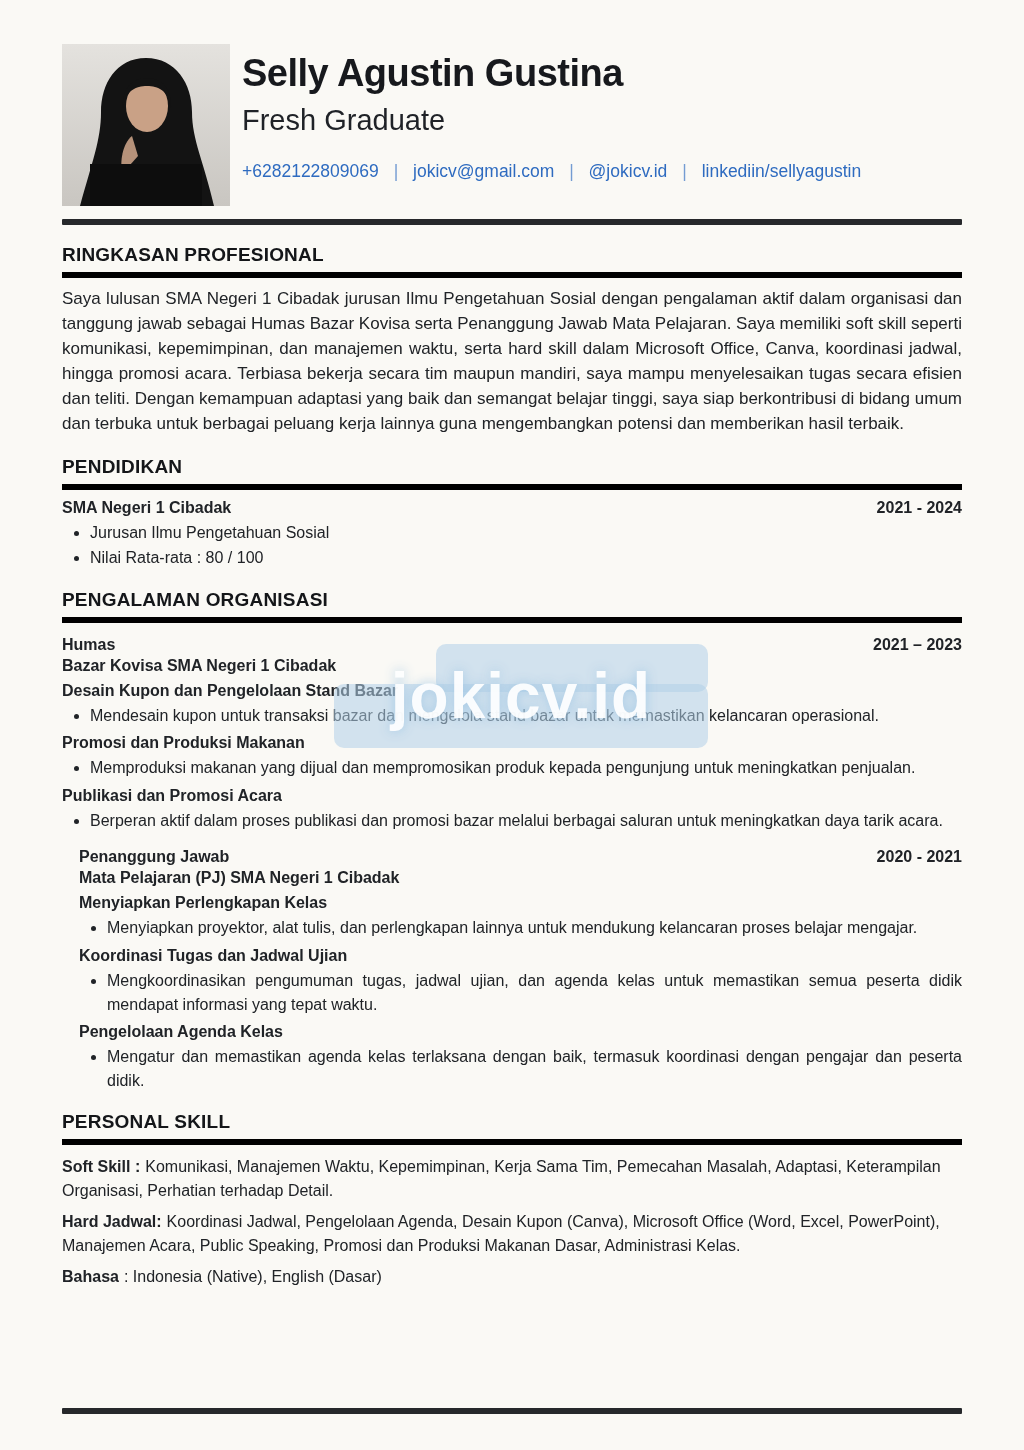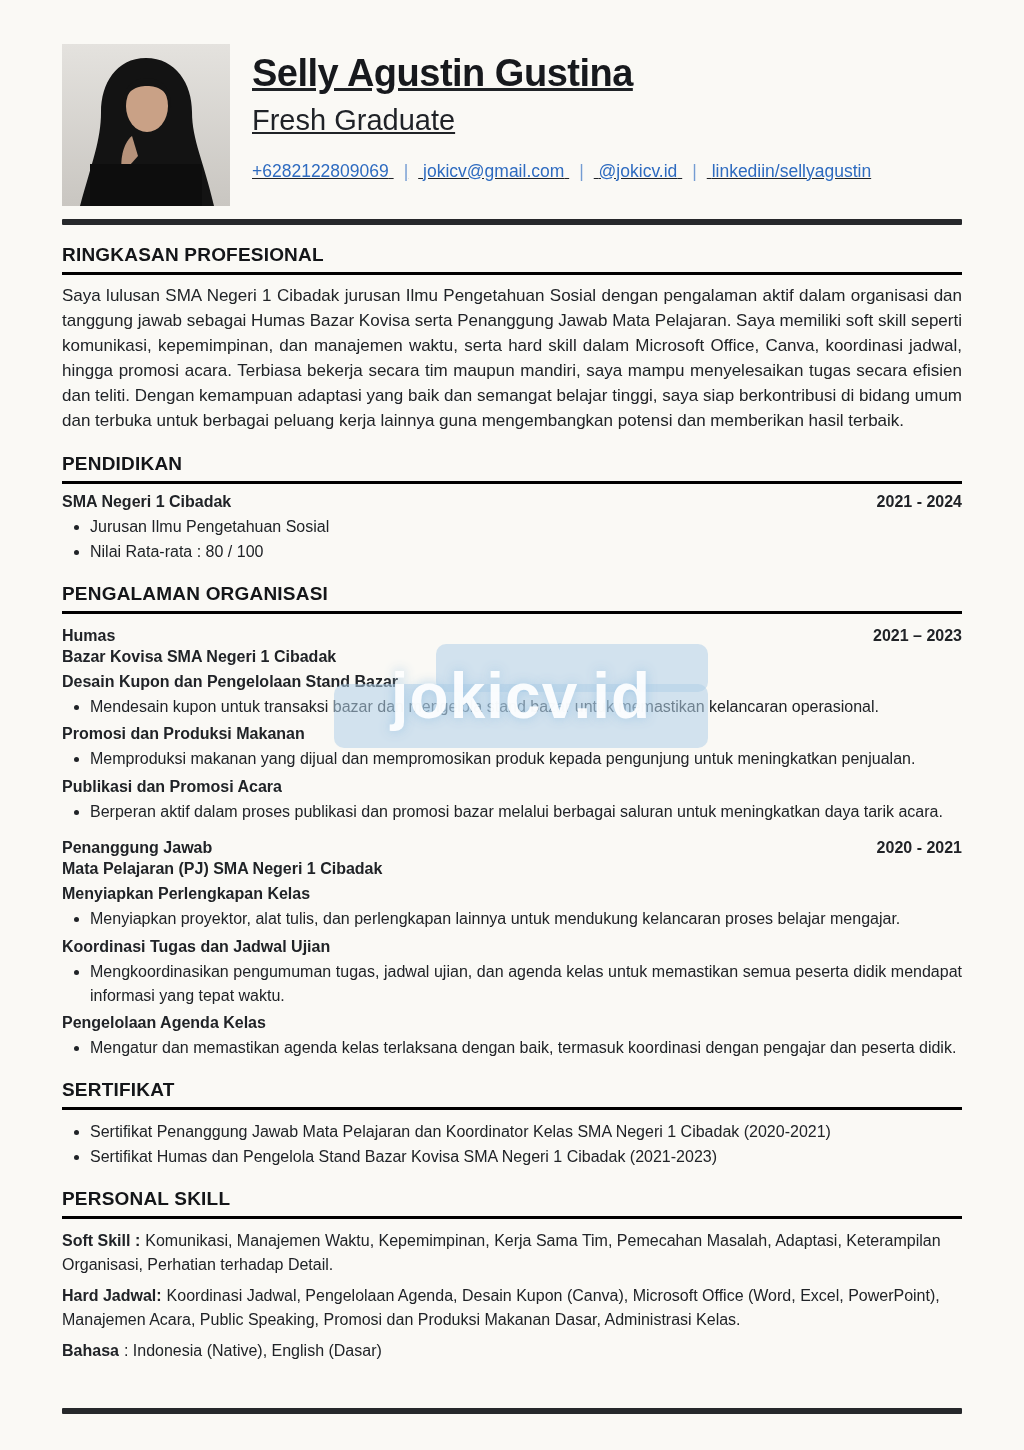--- a/index.html
+++ b/index.html
@@ -17,53 +17,53 @@
     overflow: hidden;
   }
 
   
   .cv-header { display: flex; align-items: flex-start; }
   .photo {
     width: 168px; height: 162px; flex: 0 0 auto;
     overflow: hidden; background: #dcdad6;
   }
   .photo svg { display: block; width: 100%; height: 100%; }
-  .header-text { margin-left: 22px; padding-top: 8px; text-decoration: underline; }
+  .header-text { margin-left: 12px; padding-top: 8px; }
   .name {
     font-size: 38px; font-weight: 800; letter-spacing: -0.5px;
     color: #17191d; line-height: 1.15;
   }
   .job-title { font-size: 29px; font-weight: 400; color: #1f2227; margin-top: 8px; }
   .contacts { margin-top: 24px; font-size: 17.5px; color: #2e6bc0; }
   .contact { color: #2e6bc0; cursor: pointer; }
   .sep { color: #2e6bc0; opacity: 0.65; margin: 0 10px; font-weight: 300; }
 
   
   .bar { height: 6px; background: #26282b; margin-top: 13px; border-radius: 1px; }
   .bar-bottom { position: absolute; left: 62px; right: 62px; bottom: 36px; margin-top: 0; }
 
   
   section { margin-top: 19px; }
   .sec-title {
     font-size: 19px; font-weight: 800; color: #141619;
     letter-spacing: 0.2px; padding-bottom: 6px;
-    border-bottom: 3px solid #000000;
+    border-bottom: 6px solid #000000;
   }
   .body-text { font-size: 17px; line-height: 1.47; margin-top: 9px; }
   .justify { text-align: justify; }
   .bold { font-weight: 700; }
 
   .row { display: flex; justify-content: space-between; margin-top: 9px; font-size: 16px; }
 
   ul.bullets { margin: 4px 0 0 0; padding-left: 28px; font-size: 16px; line-height: 1.47; }
   ul.bullets li { margin: 2px 0; text-align: justify; }
   ul.bullets li::marker { color: #202327; }
 
   .role-block { margin-top: 13px; }
-  .role-block + .role-block { margin-top: 16px; }
+  .role-block + .role-block { margin-top: 16px; margin-left: 17px; }
   .org-line { font-weight: 700; font-size: 16px; margin-top: 3px; }
   .item-heading { font-weight: 700; font-size: 16px; margin-top: 7px; }
 
   .skill-row { font-size: 16px; line-height: 1.5; margin-top: 7px; }
   .skill-label { font-weight: 700; margin-right: 5px; }
 
   
   .watermark {
     position: absolute; top: 644px; left: 334px;
     width: 374px; height: 104px;
@@ -179,27 +179,20 @@
         <li>Mengkoordinasikan pengumuman tugas, jadwal ujian, dan agenda kelas untuk memastikan semua peserta didik mendapat informasi yang tepat waktu.</li>
       </ul>
 
       <div class="item-heading">Pengelolaan Agenda Kelas</div>
       <ul class="bullets">
         <li>Mengatur dan memastikan agenda kelas terlaksana dengan baik, termasuk koordinasi dengan pengajar dan peserta didik.</li>
       </ul>
     </div>
   </section>
 
-  <section>
-    <h2 class="sec-title">SERTIFIKAT</h2>
-    <ul class="bullets" style="margin-top:10px;">
-      <li>Sertifikat Penanggung Jawab Mata Pelajaran dan Koordinator Kelas SMA Negeri 1 Cibadak (2020-2021)</li>
-      <li>Sertifikat Humas dan Pengelola Stand Bazar Kovisa SMA Negeri 1 Cibadak (2021-2023)</li>
-    </ul>
-  </section>
 
   <section>
     <h2 class="sec-title">PERSONAL SKILL</h2>
     <p class="skill-row" style="margin-top:10px;">
       <span class="skill-label">Soft Skill :</span><span>Komunikasi, Manajemen Waktu, Kepemimpinan, Kerja Sama Tim, Pemecahan Masalah, Adaptasi, Keterampilan Organisasi, Perhatian terhadap Detail.</span>
     </p>
     <p class="skill-row">
       <span class="skill-label">Hard Jadwal:</span><span>Koordinasi Jadwal, Pengelolaan Agenda, Desain Kupon (Canva), Microsoft Office (Word, Excel, PowerPoint), Manajemen Acara, Public Speaking, Promosi dan Produksi Makanan Dasar, Administrasi Kelas.</span>
     </p>
     <p class="skill-row">

